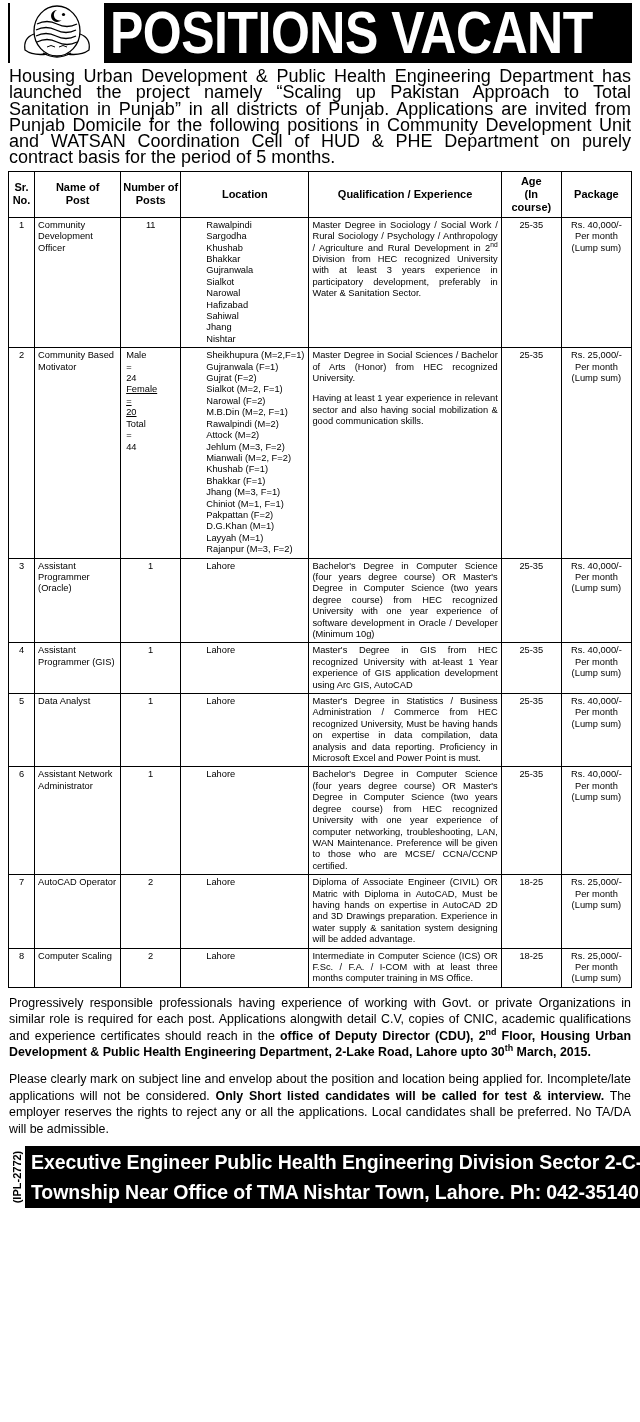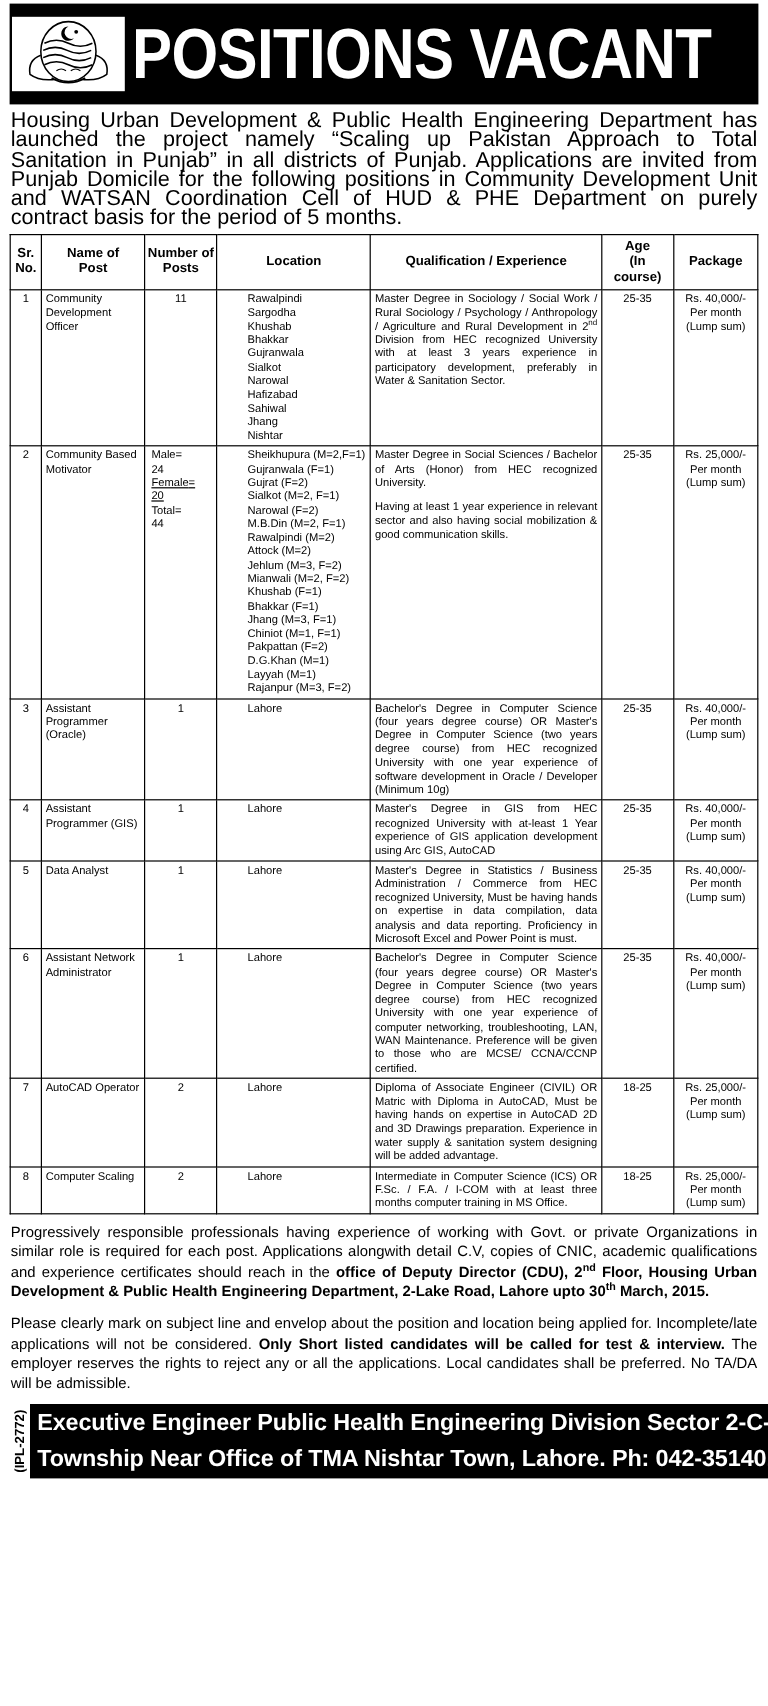--- a/index.html
+++ b/index.html
@@ -9,21 +9,21 @@
     background:#ffffff;
     font-family:"Liberation Sans", sans-serif;
     color:#000;
     overflow:hidden;
   }
   .page { position:relative; width:640px; height:1422px; padding:0 8px; }
 
   
   .banner {
     position:relative;
-    height:84px;
+    height:60px;
     background:#000;
     display:flex;
     align-items:center;
     margin-top:3px;
   }
   .logo-box {
     width:94px; height:62px;
     background:#fff;
     margin-left:2px;
     display:flex; align-items:center; justify-content:center;
@@ -87,21 +87,21 @@
   td.post { text-align:left; }
   td.num  { text-align:center; }
   td.loc  { text-align:left; padding-left:6px; }
   td.qual { text-align:justify; text-justify:inter-word; padding-right:4px; }
   td.age  { text-align:center; }
   td.pkg  { text-align:center; }
 
   td.num.counts { text-align:left; padding-left:5px; }
   .count-line { display:block; white-space:nowrap; }
   .count-line.spread {
-    display:flex; justify-content:flex-start; width:48px;
+    display:flex; justify-content:flex-start; width:48px;flex-direction:column;
   }
   .count-line.ul { text-decoration:underline; }
 
   .loc-line { display:block;margin-left:22px; }
   .qual-break { display:block; height:9px; }
 
   sup { font-size:0.72em; vertical-align:super; line-height:0; }
 
   
   .foot {

